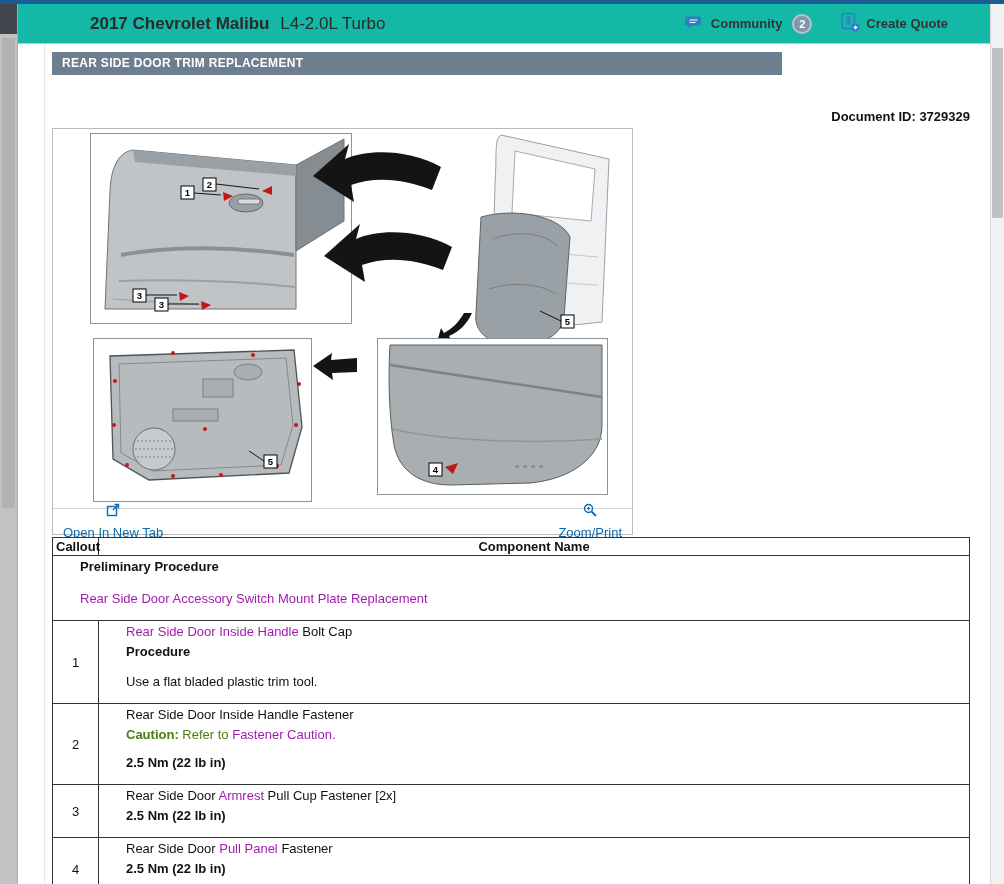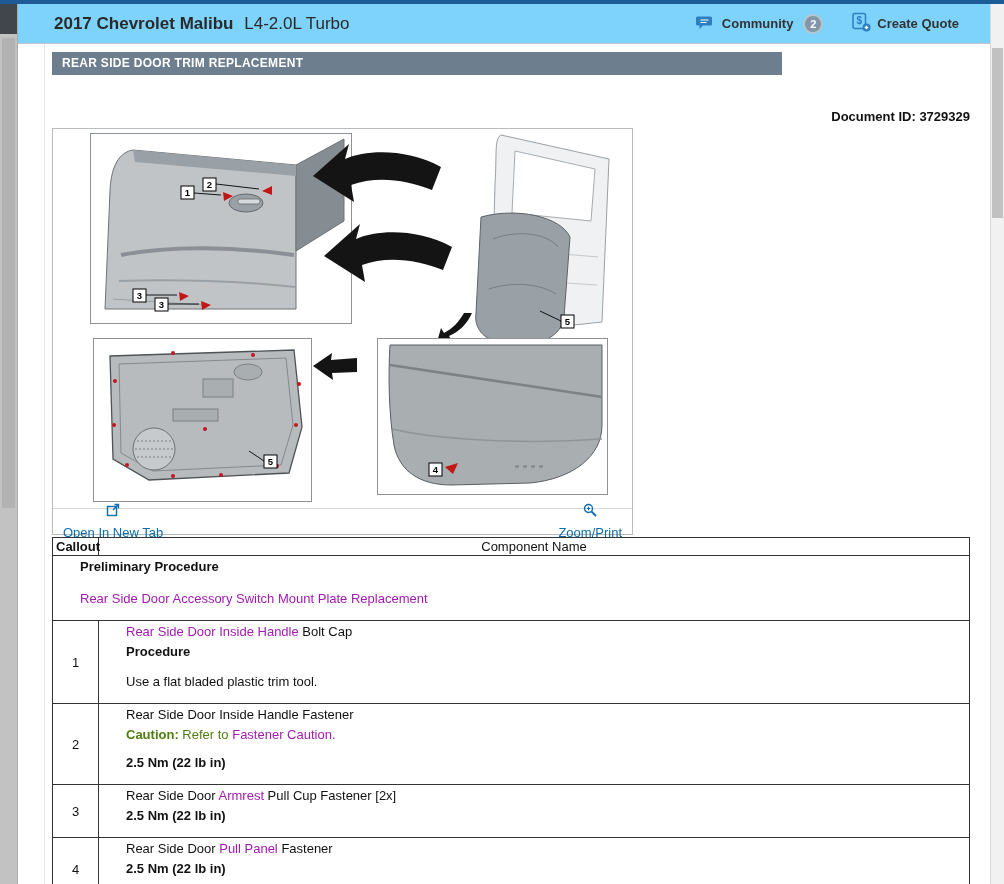--- a/index.html
+++ b/index.html
@@ -7,25 +7,25 @@
         font-family:"Liberation Sans",sans-serif;color:#1a1a1a;}
   .top-line{position:absolute;left:0;top:0;width:1004px;height:4px;background:#1c5b94;}
   
   .left-rail{position:absolute;left:0;top:4px;width:18px;height:880px;background:#c2c2c2;border-right:1px solid #a9a9a9;box-sizing:border-box;}
   .left-dark{position:absolute;left:0;top:0;width:17px;height:30px;background:#41464c;}
   .left-thumb{position:absolute;left:2px;top:34px;width:13px;height:470px;background:#b2b2b2;}
   
   .right-sb{position:absolute;right:0;top:4px;width:14px;height:880px;background:#f1f1f1;border-left:1px solid #d8d8d8;box-sizing:border-box;}
   .right-thumb{position:absolute;left:1px;top:44px;width:11px;height:170px;background:#c1c1c1;}
   
-  .header-bar{position:absolute;left:18px;top:4px;width:972px;height:40px;background:#7dd3fc;border-bottom:1px solid #c0c4c8;box-sizing:border-box;display:flex;align-items:center;}
+  .header-bar{position:absolute;left:18px;top:4px;width:972px;height:40px;background:#14b8a6;border-bottom:1px solid #c0c4c8;box-sizing:border-box;display:flex;align-items:center;padding-left:36px;}
   .title{margin-left:36px;font-size:17px;color:#2a2a2a;white-space:nowrap;}
   .title .b{font-weight:700;}
   .title .r{font-weight:400;margin-left:6px;}
-  .header-right{margin-left:auto;margin-right:31px;display:flex;align-items:center;}
+  .header-right{margin-left:auto;margin-right:42px;display:flex;align-items:center;}
   .hbtn{display:flex;align-items:center;gap:6px;font-size:13px;font-weight:700;color:#333;cursor:pointer;}
   .badge{width:20px;height:20px;border-radius:50%;background:#8496a9;border:2px solid #bac4ce;box-sizing:border-box;
          color:#fff;font-size:11px;font-weight:700;display:flex;align-items:center;justify-content:center;margin-left:4px;}
   .gap28{width:28px;}
   
   .content{position:absolute;left:18px;top:44px;width:972px;height:846px;background:#fff;}
   .side-divider{position:absolute;left:26px;top:0;width:1px;height:100%;background:#e5e5e5;}
   .banner{position:absolute;left:34px;top:8px;width:730px;height:23px;background:#6d7e8e;color:#fff;
           font-size:12px;font-weight:700;line-height:23px;padding-left:10px;box-sizing:border-box;letter-spacing:.3px;}
   .doc-id{position:absolute;right:20px;top:65px;font-size:13px;font-weight:700;color:#111;}
@@ -36,21 +36,21 @@
   .fig-link{display:flex;align-items:center;gap:5px;color:#0c6cad;font-size:13px;cursor:pointer;flex-direction:column;}
   
   .co rect{fill:#fff;stroke:#000;stroke-width:1;}
   .co text{font-family:"Liberation Sans",sans-serif;font-size:9.5px;font-weight:700;fill:#000;text-anchor:middle;}
   .leader{stroke:#000;stroke-width:0.9;}
   
   .doc-table{position:absolute;left:34px;top:493px;width:918px;border-collapse:collapse;table-layout:fixed;
              font-size:13px;color:#111;background:#fff;}
   .doc-table th,.doc-table td{border:1px solid #333;padding:1px 3px;vertical-align:top;text-align:left;}
   th.callout-h{white-space:nowrap;font-weight:700;}
-  th.comp-h{text-align:center;font-weight:400;}
+  th.comp-h{text-align:center;font-weight:700;}
   td.callout-cell{text-align:center;vertical-align:middle;}
   .line{line-height:20px;margin-left:24px;}
   .bold{font-weight:700;}
   .red{color:#4d7c0f;}
   a.lnk{color:#a21caf;text-decoration:none;cursor:pointer;}
   .sp8{height:8px;}.sp10{height:10px;}.sp12{height:12px;}
   tr.prelim td{height:62px;}
   tr.r1 td{height:80px;}
   tr.r2 td{height:78px;}
   tr.r3 td{height:50px;}

